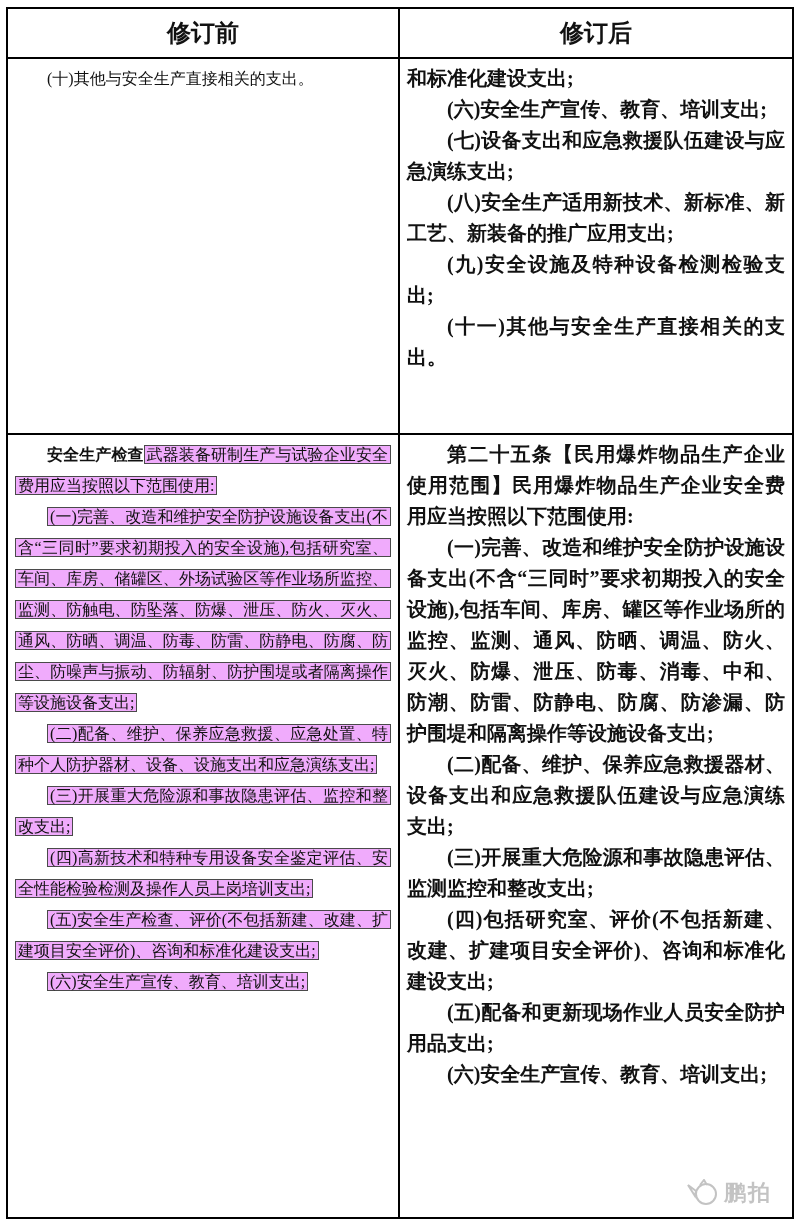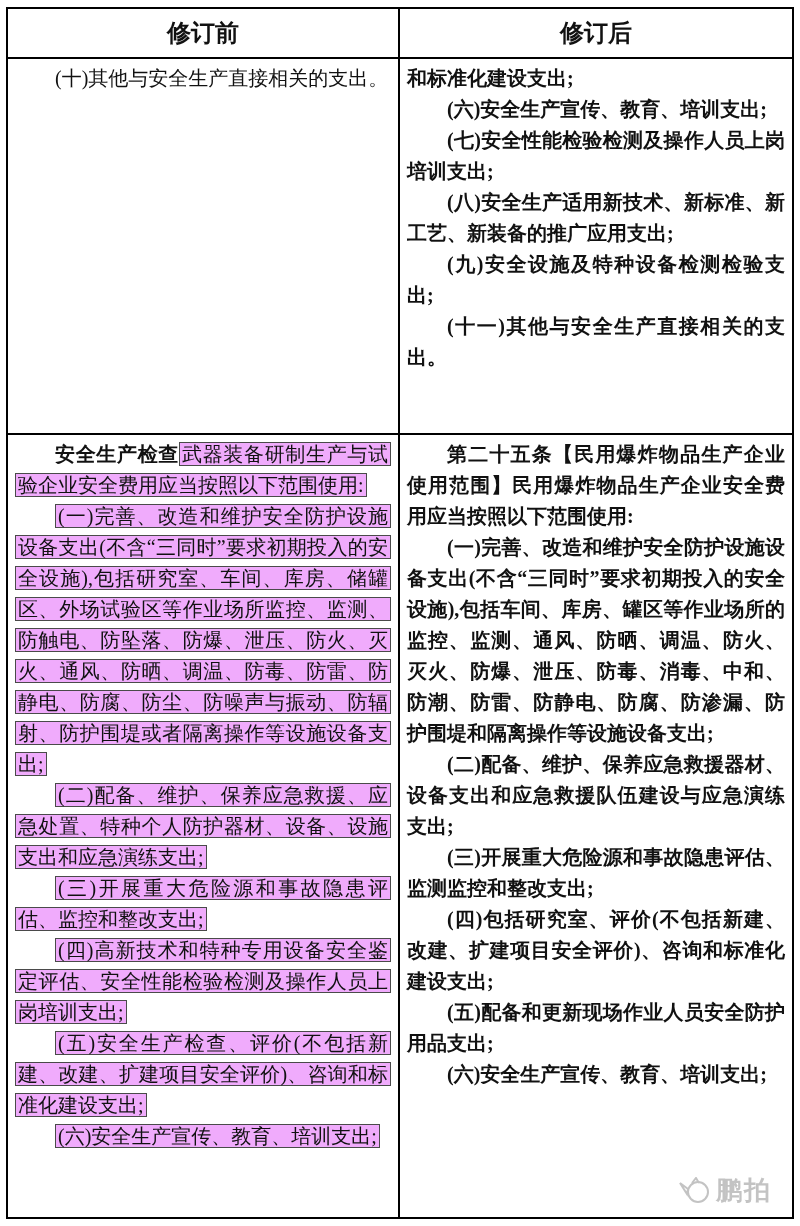--- a/index.html
+++ b/index.html
@@ -32,21 +32,21 @@
     display: flex;
     align-items: center;
     justify-content: center;
     font-size: 24px;
     font-weight: bold;
     padding: 0;
   }
   
   .before-text {
     font-family: "Liberation Serif", "DejaVu Serif", serif;
-    font-size: 20px;
+    font-size: 16px;
     line-height: 31px;
     text-align: justify;
   }
   
   .after-text {
     font-family: Liberation Serif, serif;
     font-weight: 700;
     font-size: 20px;
     line-height: 31px;
     text-align: justify;
@@ -65,42 +65,42 @@
     position: absolute;
     right: 28px;
     bottom: 18px;
     display: flex;
     align-items: center;
     gap: 4px;
     color: #bdbdbd;
     opacity: 0.9;
     font-family: "Liberation Sans", "DejaVu Sans", sans-serif;
     font-weight: 700;
-    font-size: 26px;
+    font-size: 22px;
     letter-spacing: 2px;
     pointer-events: none;
   }
   .watermark svg { display: block; }
 </style>
 </head>
 <body>
 
 <div class="page">
   <div class="doc-table">
 
     <div class="cell head-cell col-left row-head">修订前</div>
     <div class="cell head-cell row-head">修订后</div>
 
     <div class="cell col-left row-mid before-text">
       <p class="para">(十)其他与安全生产直接相关的支出。</p>
     </div>
     <div class="cell row-mid after-text">
       <p class="para no-indent">和标准化建设支出;</p>
       <p class="para">(六)安全生产宣传、教育、培训支出;</p>
-      <p class="para">(七)安全性能检验检测及操作人员上岗培训支出;</p>
+      <p class="para">(七)设备支出和应急救援队伍建设与应急演练支出;</p>
       <p class="para">(八)安全生产适用新技术、新标准、新工艺、新装备的推广应用支出;</p>
       <p class="para">(九)安全设施及特种设备检测检验支出;</p>
       <p class="para">(十一)其他与安全生产直接相关的支出。</p>
     </div>
 
     <div class="cell col-left row-tall before-text">
       <p class="para"><span class="article-no">安全生产检查</span><span class="boxed">武器装备研制生产与试验企业安全费用应当按照以下范围使用:</span></p>
       <p class="para"><span class="boxed">(一)完善、改造和维护安全防护设施设备支出(不含“三同时”要求初期投入的安全设施),包括研究室、车间、库房、储罐区、外场试验区等作业场所监控、监测、防触电、防坠落、防爆、泄压、防火、灭火、通风、防晒、调温、防毒、防雷、防静电、防腐、防尘、防噪声与振动、防辐射、防护围堤或者隔离操作等设施设备支出;</span></p>
       <p class="para"><span class="boxed">(二)配备、维护、保养应急救援、应急处置、特种个人防护器材、设备、设施支出和应急演练支出;</span></p>
       <p class="para"><span class="boxed">(三)开展重大危险源和事故隐患评估、监控和整改支出;</span></p>

